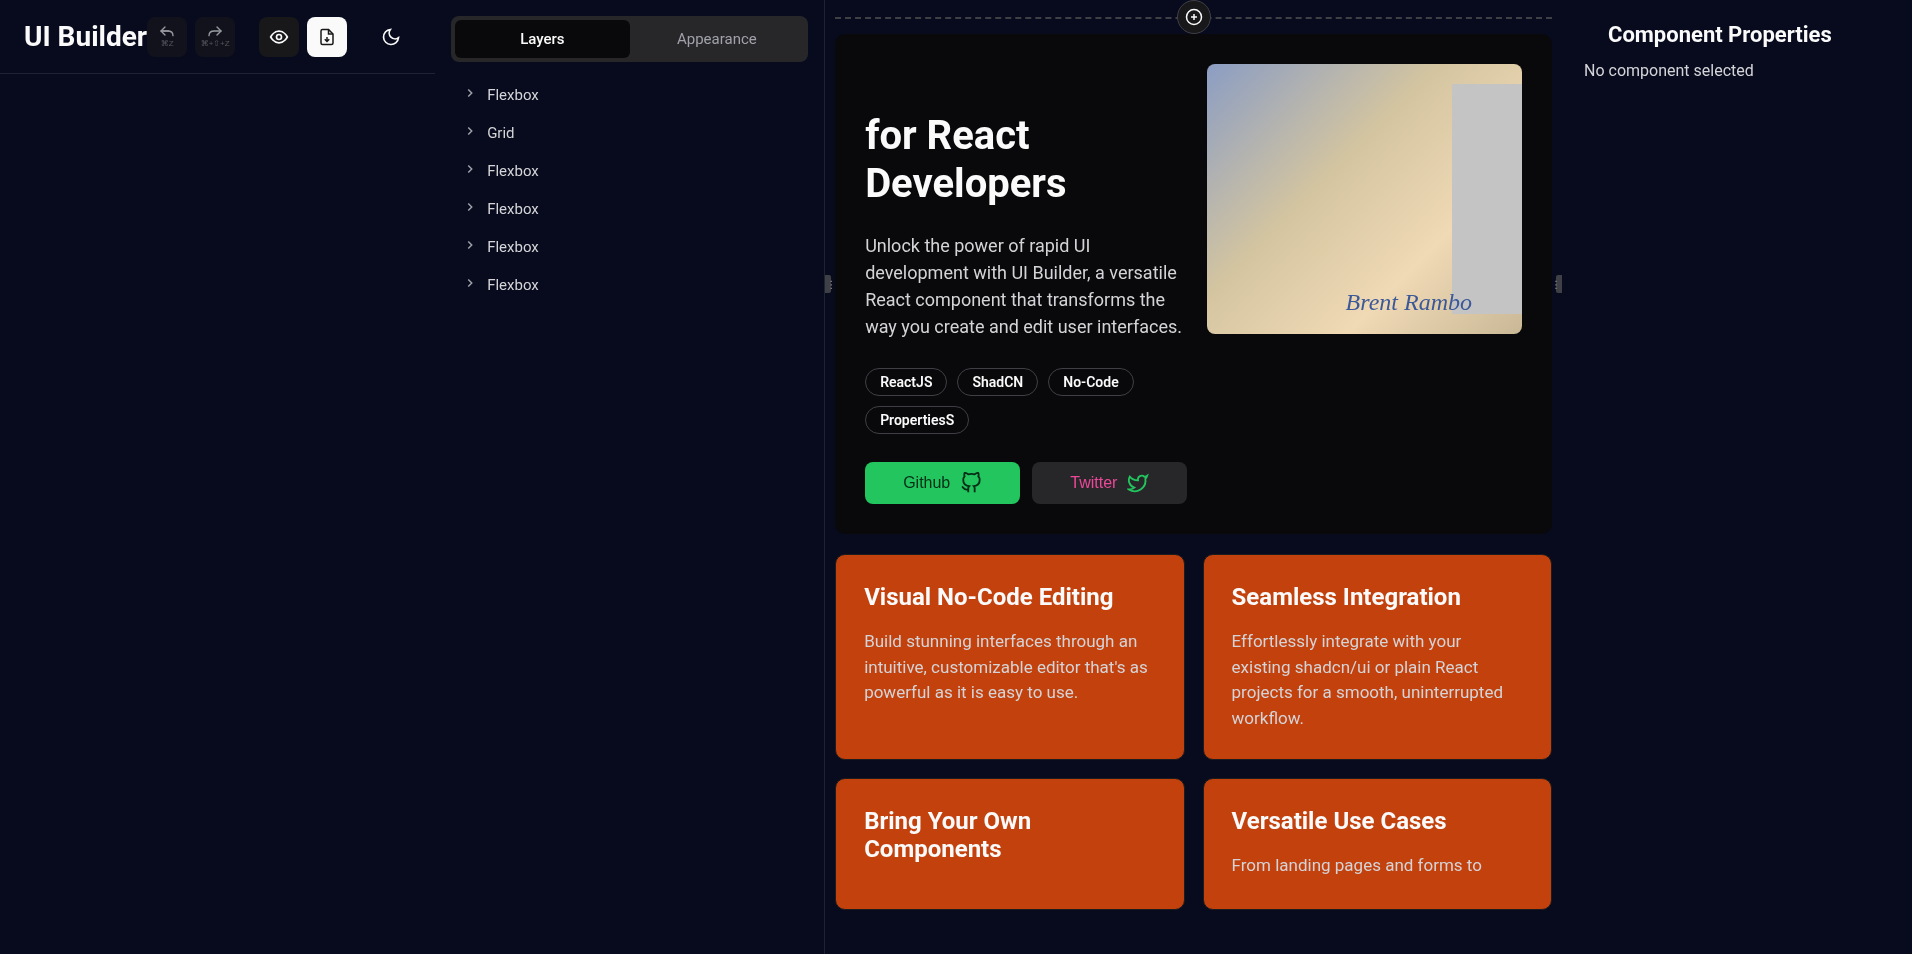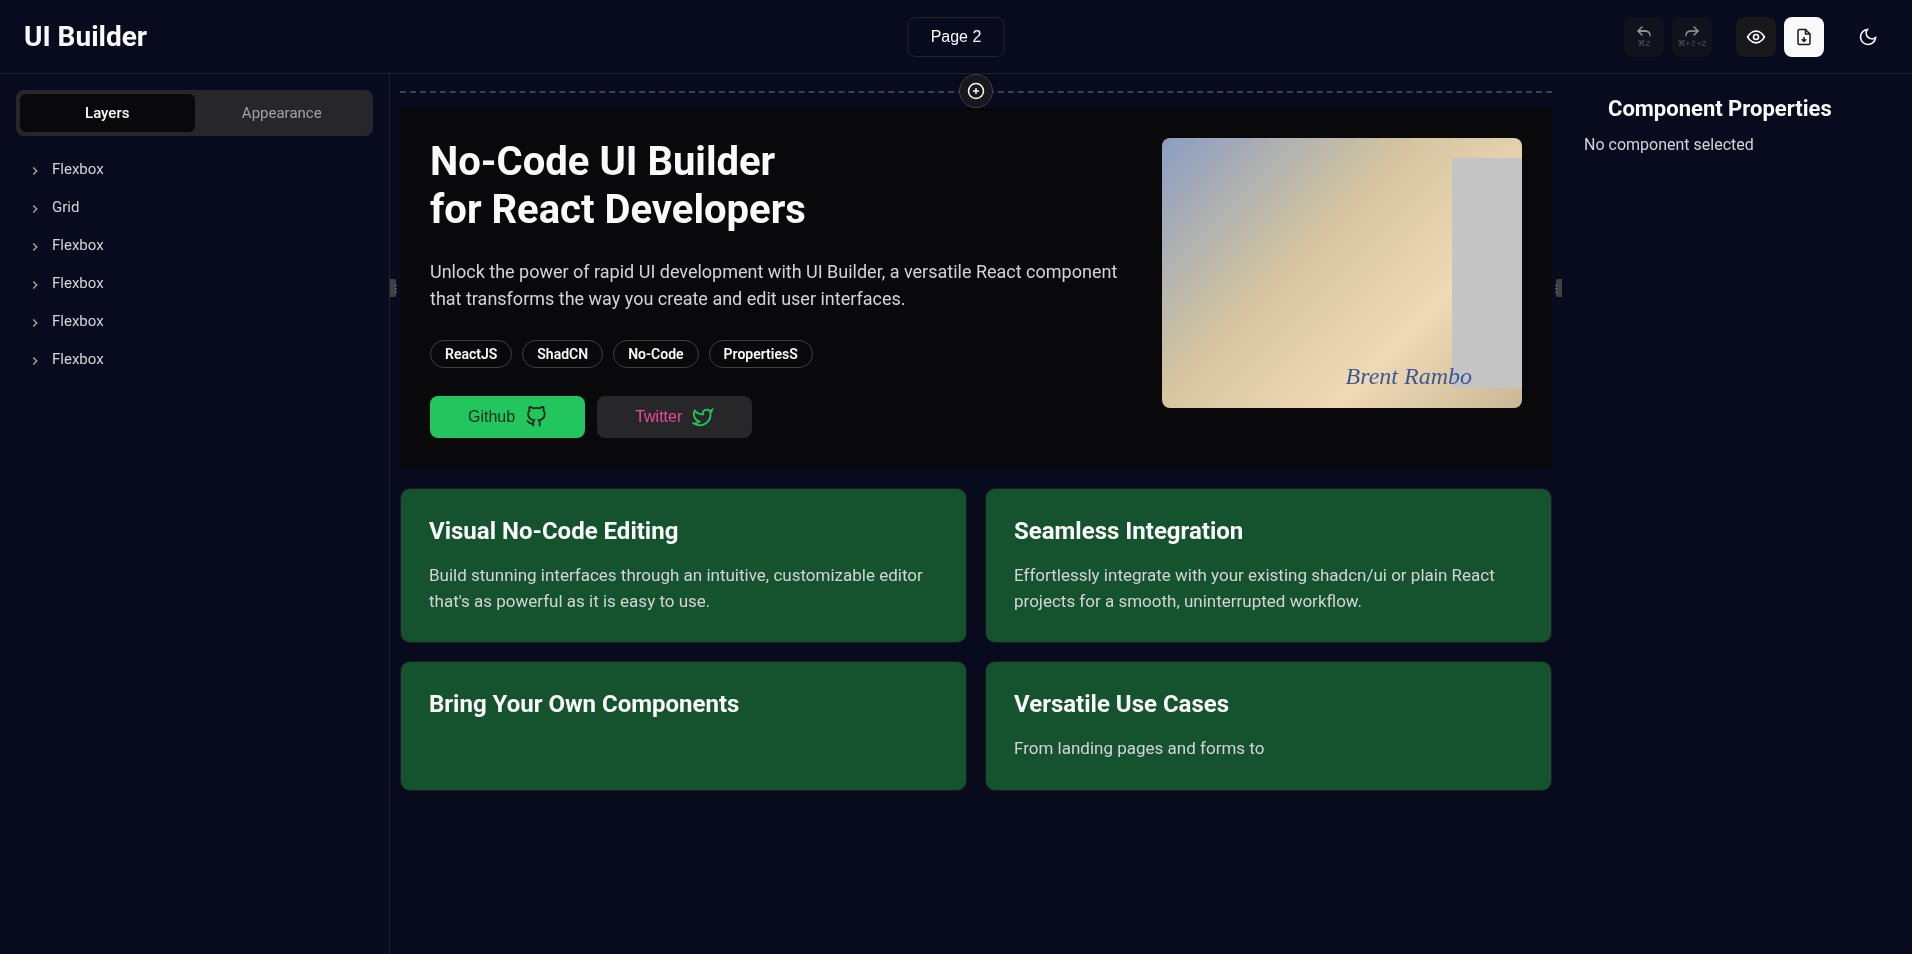--- a/index.html
+++ b/index.html
@@ -4,21 +4,21 @@
 <style>
 * { margin: 0; padding: 0; box-sizing: border-box; }
 body {
   font-family: -apple-system, BlinkMacSystemFont, "Segoe UI", Roboto, sans-serif;
   background: #070b1d;
   color: #fafafa;
   width: 1912px;
   height: 954px;
   overflow: hidden;
 }
-.app { display: flex; flex-direction: column; height: 100%; }
+.app { display: flex; flex-direction: row; height: 100%; }
 
 
 .header {
   display: flex;
   align-items: center;
   justify-content: space-between;
   height: 74px;
   padding: 0 24px;
   border-bottom: 1px solid #1e2333;
 }
@@ -77,21 +77,21 @@
   cursor: pointer;
 }
 .tab.active {
   background: #09090b;
   color: #fafafa;
   font-weight: 500;
 }
 .tree { margin-top: 14px; }
 .tree-item {
   display: flex;
-  align-items: flex-end;
+  align-items: flex-start;
   gap: 10px;
   padding: 10px 12px;
   color: #d4d4d8;
   font-size: 15px;
   border-radius: 6px;
   cursor: pointer;
 }
 .tree-item .chev { width: 14px; height: 14px; color: #a1a1aa; }
 
 
@@ -212,21 +212,21 @@
   font-size: 24px;
   color: #3b5998;
   font-style: italic;
 }
 .grid2 {
   display: grid;
   grid-template-columns: 1fr 1fr;
   gap: 18px;
 }
 .card {
-  background: #14532d;
+  background: #c2410c;
   border: 1px solid #1c1c1f;
   border-radius: 10px;
   padding: 28px;
 }
 .card h3 { font-size: 24px; font-weight: 700; margin-bottom: 18px; }
 .card p { font-size: 17px; color: #d4d4d8; line-height: 1.5; }
 
 
 .right {
   width: 350px;
@@ -345,21 +345,21 @@
                 <line x1="8" y1="12" x2="16" y2="12"></line>
               </svg>
           </button>
         </div>
 
         <div class="hero">
           <div class="drag-handle left-h">⋮⋮</div>
           <div class="drag-handle right-h">⋮⋮</div>
           <div class="hero-left">
             <div class="hero-title">
-              <span>No-Code UI Builder</span><br>
+              <br>
               <span>for React Developers</span>
             </div>
             <p class="hero-desc">Unlock the power of rapid UI development with UI Builder, a versatile React component that transforms the way you create and edit user interfaces.</p>
             <div class="badges">
               <span class="badge">ReactJS</span>
               <span class="badge">ShadCN</span>
               <span class="badge">No-Code</span>
               <span class="badge">Properties​S</span>
             </div>
             <div class="btns">

